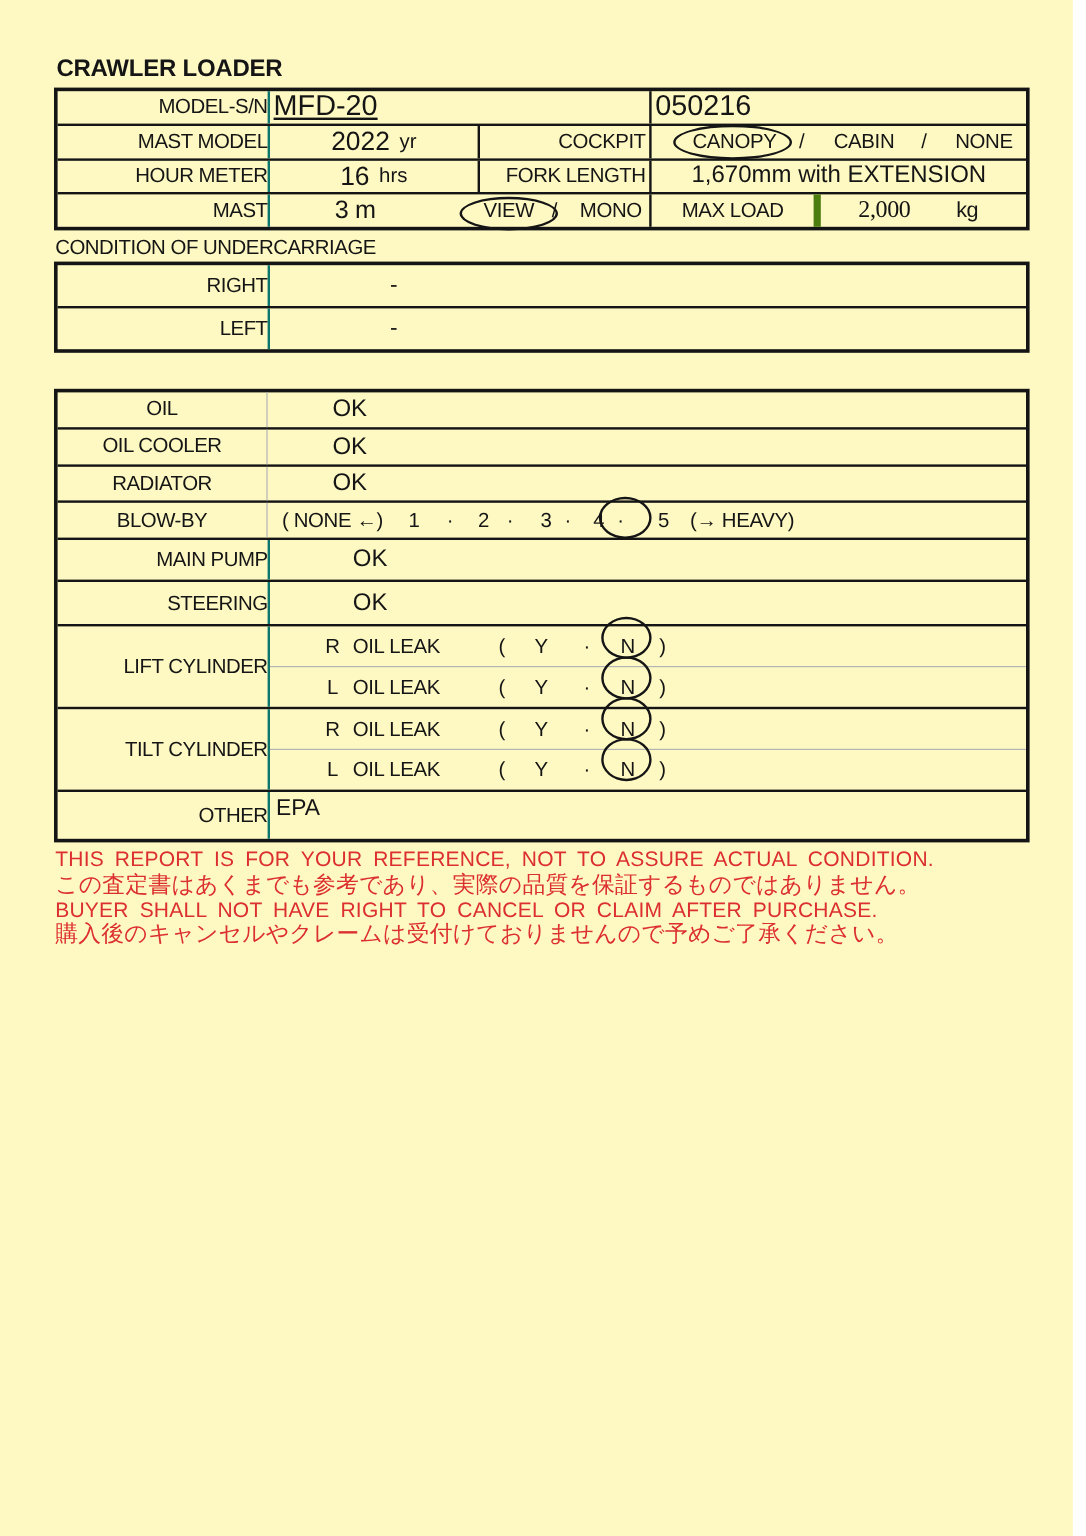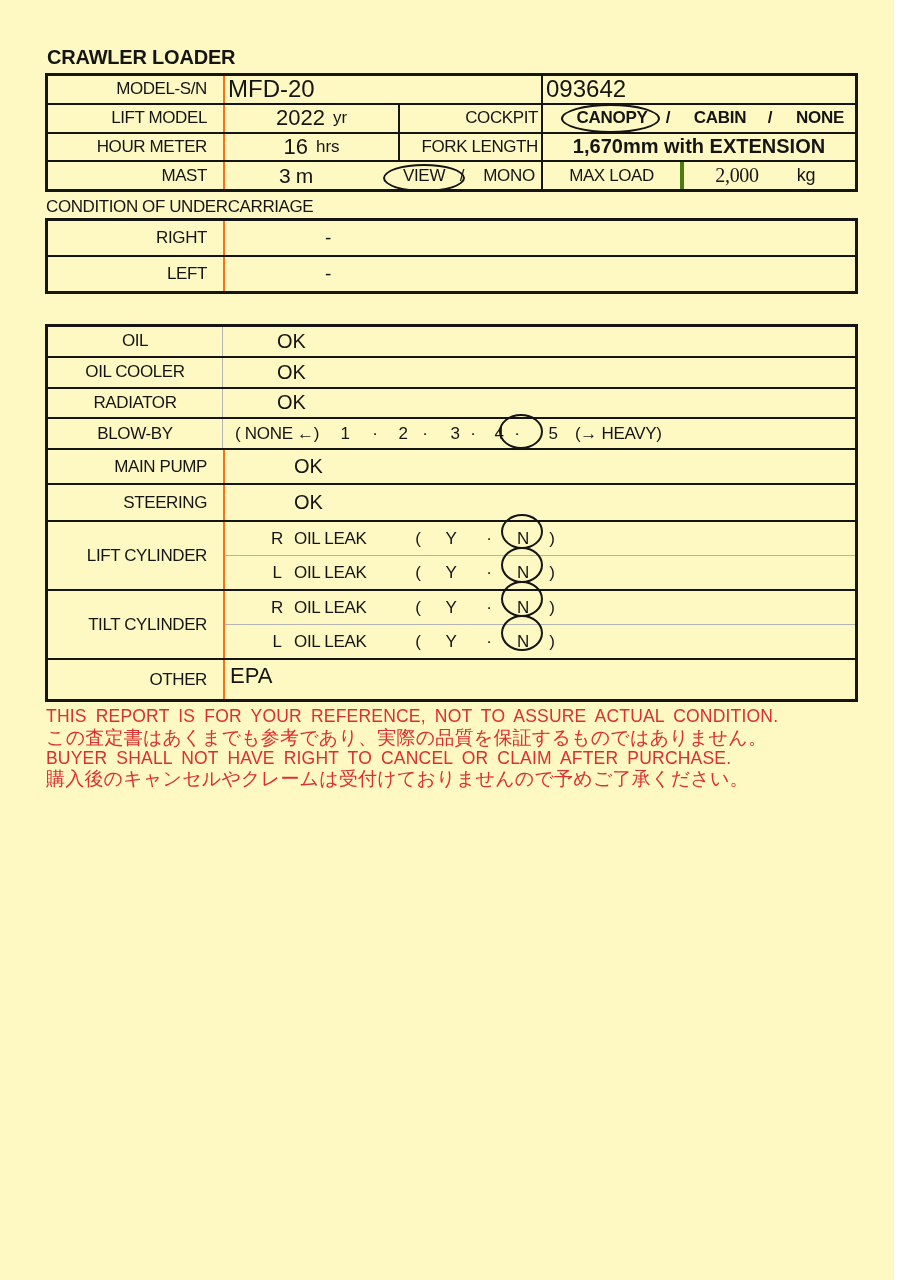--- a/index.html
+++ b/index.html
@@ -4,36 +4,36 @@
 <style>
   html,body{margin:0;padding:0;background:#fff;}
   .page{position:relative;width:894px;height:1280px;background:#fef9c3;
         font-family:"Liberation Sans","DejaVu Sans",sans-serif;color:#151515;overflow:hidden;}
   .abs{position:absolute;box-sizing:border-box;}
   .title{left:47px;top:46px;font-size:20px;font-weight:bold;letter-spacing:-0.2px;}
   .tbl{border:3px solid #151515;display:flex;flex-direction:column;}
   .trow{display:flex;flex:1;min-height:0;}
   .trow + .trow{border-top:2px solid #151515;}
   .cell{display:flex;align-items:center;box-sizing:border-box;position:relative;}
-  .lblc{width:177px;justify-content:flex-end;padding-right:16px;font-size:17px;
-        letter-spacing:-0.4px;border-right:2px solid #f97316;}
+  .lblc{width:177px;justify-content:flex-end;padding-right:0;font-size:17px;
+        letter-spacing:-0.4px;border-right:2px solid #0f766e;}
   .rlbl{justify-content:flex-end;padding-right:3px;font-size:17px;letter-spacing:-0.4px;}
   .big{font-size:24px;}
   .val{font-size:20px;}
   .tok{position:absolute;top:0;bottom:0;display:flex;align-items:center;justify-content:center;font-size:17px;letter-spacing:-0.3px;}
   .tokl{justify-content:flex-start;}
   
   .t1{left:45px;top:73px;width:813px;height:119px;}
-  .t1 .v1{width:318px;border-right:2px solid #151515;}
+  .t1 .v1{width:318px;border-right:2px solid #151515;text-decoration:underline;}
   .t1 .serial{flex:1;}
   .t1 .v2{width:175px;border-right:2px solid #151515;justify-content:center;}
   .t1 .midlbl{width:143px;border-right:2px solid #151515;}
-  .t1 .opts{flex:1;font-weight:bold;}
+  .t1 .opts{flex:1;}
   .t1 .mastv{width:318px;border-right:2px solid #151515;}
-  .t1 .mll{width:141px;border-right:4px solid #4d7c0f;justify-content:center;font-size:17px;letter-spacing:-0.4px;}
+  .t1 .mll{width:141px;border-right:6px solid #4d7c0f;justify-content:center;font-size:17px;letter-spacing:-0.4px;}
   .t1 .mlv{flex:1;}
   
   .uch{left:46px;top:197px;font-size:17px;letter-spacing:-0.4px;}
   
   .t2{left:45px;top:218px;width:813px;height:76px;}
   .t2 .dash{flex:1;padding-left:100px;font-size:19px;}
   
   .t3{left:45px;top:324px;width:813px;height:378px;}
   .sec{display:flex;}
   .sec + .sec{border-top:2px solid #151515;}
@@ -44,45 +44,45 @@
   .subl{width:175px;justify-content:center;font-size:17px;letter-spacing:-0.4px;border-right:1.5px solid #b4b4b4;}
   .evcell{flex:1;padding-left:54px;}
   .sec-engine{height:121px;}
   .sec-mainpump{height:33px;}
   .sec-steering{height:35px;}
   .sec-lift,.sec-tilt{height:67px;}
   .sec-other{flex:1;}
   .okcell{flex:1;padding-left:69px;}
   .leakrow{flex:1;position:relative;}
   .leakrow + .leakrow{border-top:1.5px solid #b4b4b4;}
-  .othercell{flex:1;align-items:flex-start;padding:3px 0 0 5px;font-size:22px;}
+  .othercell{flex:1;align-items:flex-start;padding:3px 0 0 5px;font-size:19px;}
   .bbcell{flex:1;position:relative;}
   
   .ellipse{position:absolute;border:2px solid #151515;border-radius:50%;background:transparent;}
   
   .disc{left:46px;top:706px;width:820px;color:#dc2f2f;}
   .dline{display:block;}
   .den{font-size:17.5px;letter-spacing:0.2px;word-spacing:4px;line-height:20.5px;}
   .djp{font-size:19px;line-height:21px;letter-spacing:0.2px;}
 </style>
 </head>
 <body>
 
 <div class="page">
 
   <div class="abs title">CRAWLER LOADER</div>
 
   <div class="abs tbl t1">
     <div class="trow">
       <div class="cell lblc">MODEL-S/N</div>
       <div class="cell v1 big" style="padding-left:3px;">MFD-20</div>
-      <div class="cell serial big" style="padding-left:3px;">093642</div>
-    </div>
-    <div class="trow">
-      <div class="cell lblc">LIFT MODEL</div>
+      <div class="cell serial big" style="padding-left:3px;">050216</div>
+    </div>
+    <div class="trow">
+      <div class="cell lblc">MAST MODEL</div>
       <div class="cell v2">
         <span style="font-size:22px;">2022</span>
         <span style="font-size:17px;margin-left:8px;">yr</span>
       </div>
       <div class="cell midlbl rlbl">COCKPIT</div>
       <div class="cell opts">
         <span class="tok" style="left:24px;width:90px;">CANOPY</span>
         <span class="tok" style="left:120px;width:10px;">/</span>
         <span class="tok" style="left:142px;width:70px;">CABIN</span>
         <span class="tok" style="left:222px;width:10px;">/</span>

